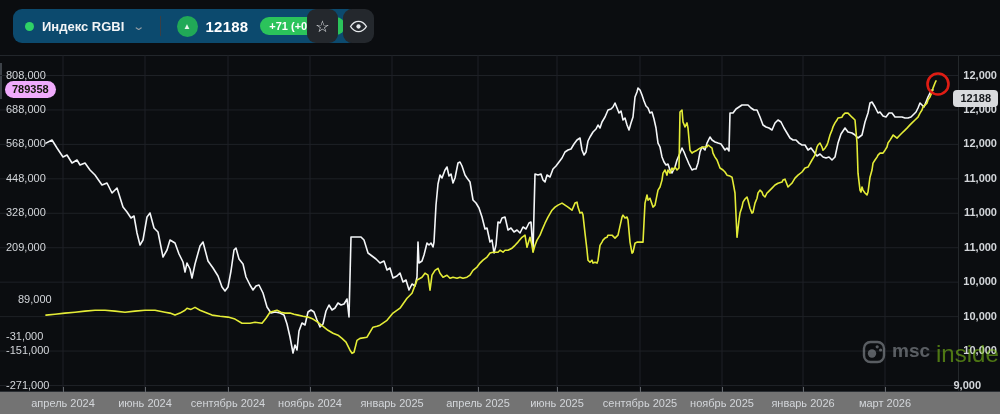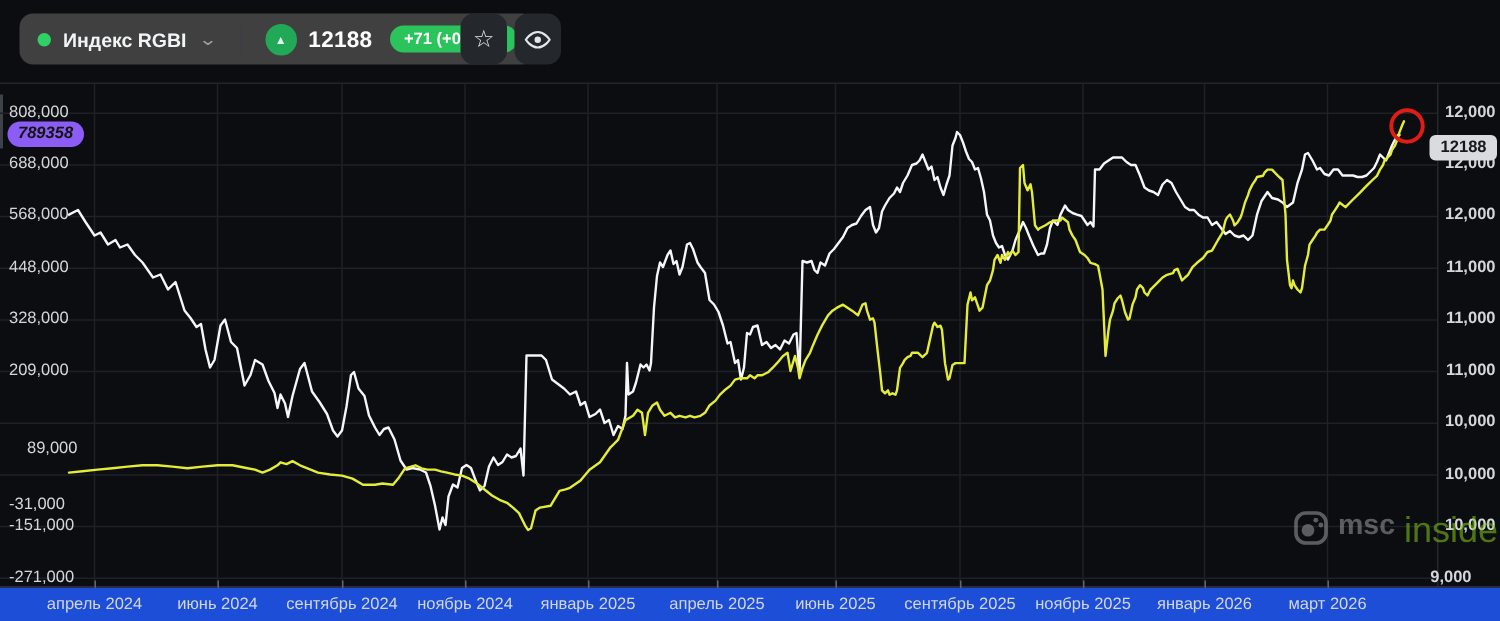--- a/index.html
+++ b/index.html
@@ -1,20 +1,20 @@
 <!DOCTYPE html>
 <html><head>
 <meta charset="utf-8">
 <style>
   html,body{margin:0;padding:0;background:#07090b;}
   #app{position:relative;width:1000px;height:414px;background:#0b0d10;overflow:hidden;
        font-family:"Liberation Sans",sans-serif;color:#d7dadd;}
   
   #header{position:absolute;left:0;top:0;width:1000px;height:55px;border-bottom:1px solid #22262b;}
-  .pill{position:absolute;background:#404040;border-radius:9px;display:flex;align-items:center;}
+  .pill{position:absolute;background:#0c4a6e;border-radius:9px;display:flex;align-items:center;}
   #instrument-pill{left:13px;top:9px;height:34px;padding:0 12px;gap:8px;}
   .dot{width:9px;height:9px;border-radius:50%;background:#2fd166;}
   .instr-name{font-size:13px;font-weight:bold;color:#f2f4f6;white-space:nowrap;}
   .chev{color:#9aa0a6;font-size:11px;margin-left:2px;transform:scaleX(1.4);}
   .vsep{width:1px;height:20px;background:#3a3f45;margin:0 8px;}
   .upcircle{width:21px;height:21px;border-radius:50%;background:#1fa355;background:#21a957;
             display:flex;align-items:center;justify-content:center;color:#e8f5ec;font-size:8px;}
   .big-val{font-size:15px;font-weight:bold;color:#fff;letter-spacing:.2px;}
   .chg-badge{background:#2bc35b;border-radius:999px;color:#fff;font-size:11px;font-weight:bold;
              padding:3px 9px;margin-left:4px;white-space:nowrap;}
@@ -24,24 +24,24 @@
   #eye-btn{left:343px;}
   
   #plot-svg{position:absolute;left:0;top:55px;}
   .yl{position:absolute;font-size:11px;color:#d3d6da;line-height:12px;}
   .yl-left{left:6px;}
   .yl-right{right:4px;text-align:left;font-weight:bold;}
   #right-axis-col{position:absolute;left:958px;top:55px;width:42px;height:336px;
                   border-left:1px solid #24282b;}
   
   .axis-badge{position:absolute;font-size:11px;line-height:13px;padding:2px 7px;border-radius:4px;}
-  #left-badge{left:5px;top:81px;background:#8b5cf6;color:#14160a;border-radius:9px;font-weight:bold;font-style:italic;}
+  #left-badge{left:5px;top:81px;background:#f0abfc;color:#14160a;border-radius:9px;font-weight:bold;}
   #right-badge{right:2px;top:90px;background:#d9dbde;color:#15181c;font-weight:bold;}
   
-  #time-axis{position:absolute;left:0;top:391px;width:1000px;height:23px;background:#1d4ed8;
+  #time-axis{position:absolute;left:0;top:391px;width:1000px;height:23px;background:#737373;
              border-top:1px solid #2b2f34;}
   .xl{position:absolute;top:5px;transform:translateX(-50%);font-size:11px;color:#d3d6da;white-space:nowrap;}
   .xtick{position:absolute;top:-5px;width:1px;height:5px;background:#62666b;}
   
   #watermark{position:absolute;left:862px;top:340px;display:flex;align-items:flex-start;gap:6px;opacity:.55;}
   #watermark .wm-bold{font-size:19px;font-weight:bold;color:#9aa0a6;}
   #watermark .wm-light{font-size:24px;color:#84cc16;}
   #left-edge-strip{position:absolute;left:0;top:63px;width:2px;height:36px;background:#3d4248;}
 </style>
 </head>

